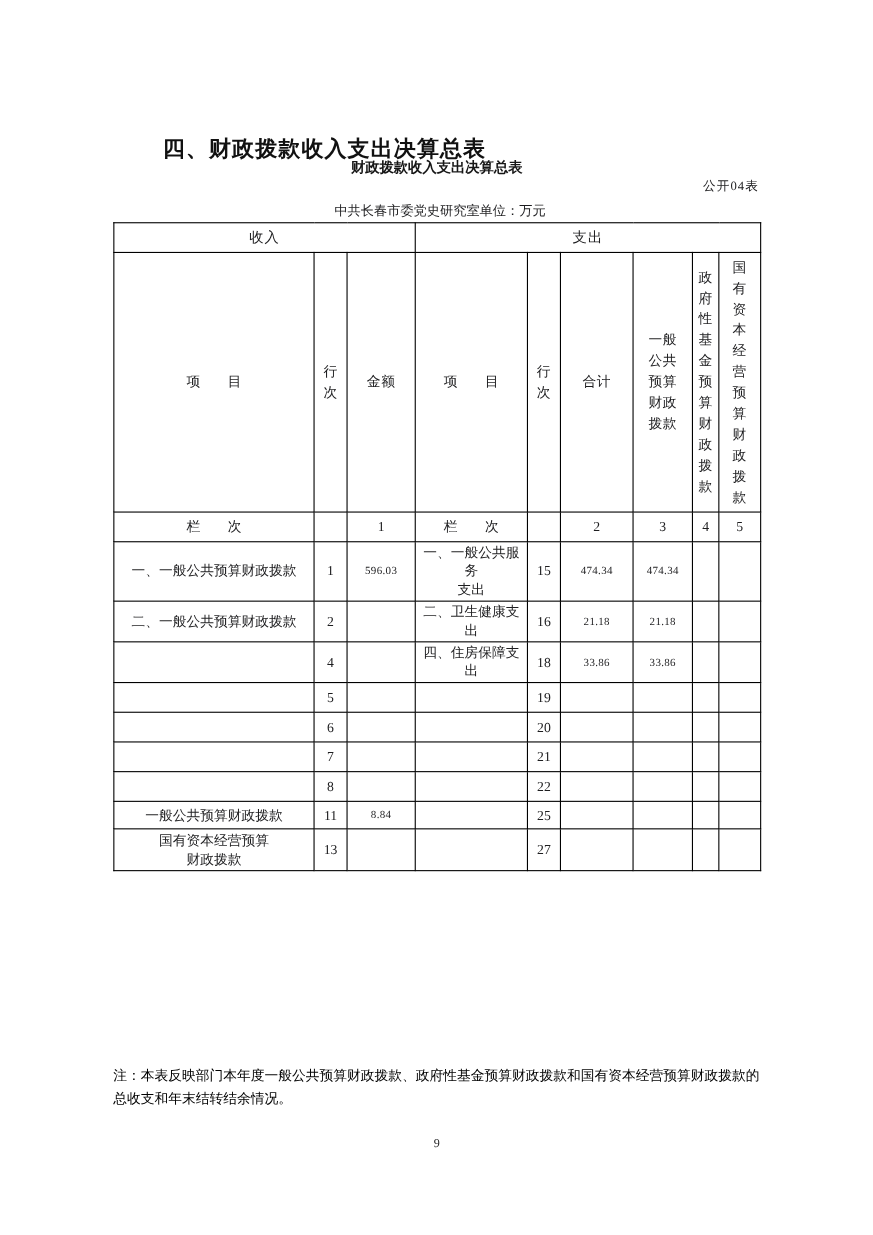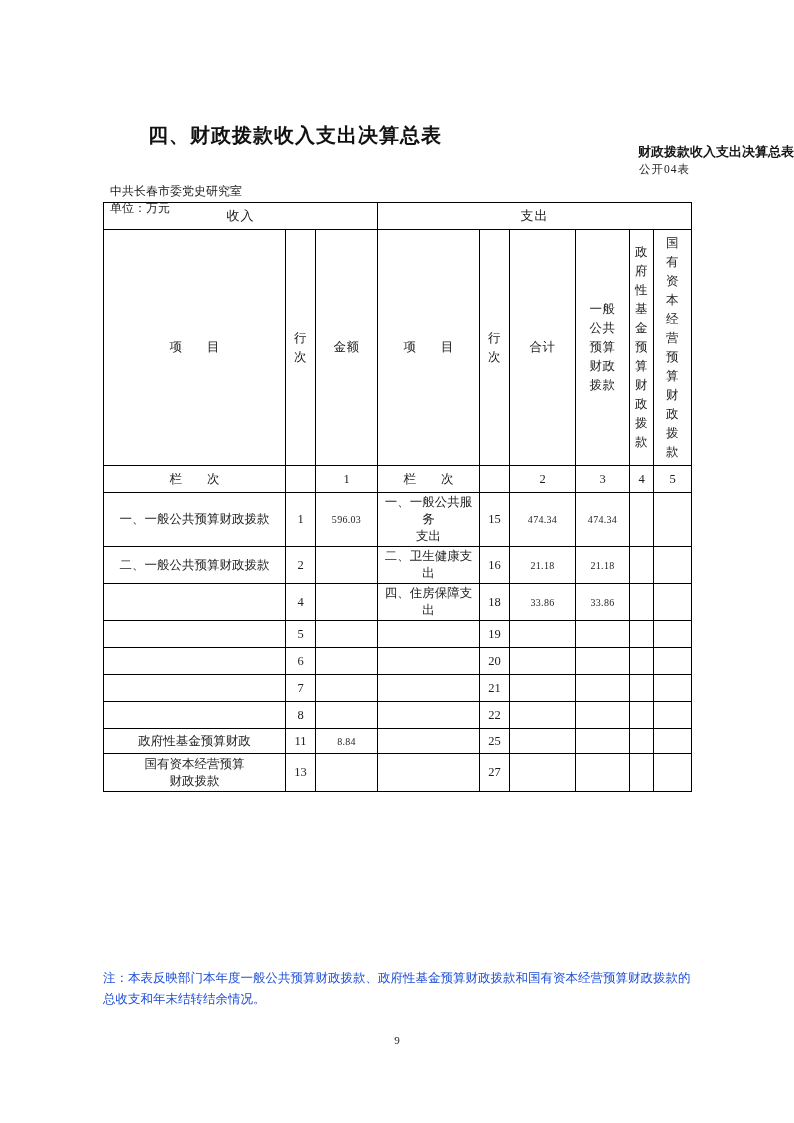--- a/index.html
+++ b/index.html
@@ -21,42 +21,41 @@
     font-size: 20px;
     letter-spacing: 1px;
     color: #111;
     margin-top: 22px;
   }
   .subtitle {
     position: absolute;
     left: 0;
     top: 143px;
     width: 100%;
-    text-align: right;
+    text-align: center;
     font-family: "Liberation Sans", "DejaVu Sans", sans-serif;
     font-weight: bold;
     font-size: 13px;
     color: #161616;
   }
   .doc-code {
     position: absolute;
     right: 104px;
     top: 162px;
     font-size: 11.5px;
     letter-spacing: 1px;
   }
   .meta-row {
     position: absolute;
     left: 110px;
     right: 104px;
     top: 183px;
     display: flex;
     justify-content: center;
     font-size: 12px;
-    flex-direction: column;
   }
   table.fiscal {
     position: absolute;
     left: 103px;
     top: 202px;
     width: 588px;
     border-collapse: collapse;
     table-layout: fixed;
     border: 1.5px solid #000;
   }
@@ -83,21 +82,21 @@
   tbody td.val { font-size: 10px; letter-spacing: 0.3px; }
   .bold { font-weight: bold; }
   .note {
     position: absolute;
     left: 103px;
     top: 968px;
     width: 592px;
     font-size: 12.5px;
     line-height: 21px;
     white-space: pre-line;
-    color: #1d4ed8;
+    color: #000000;
   }
   .page-number {
     position: absolute;
     left: 0;
     top: 1034px;
     width: 100%;
     text-align: center;
     font-size: 11px;
   }
 </style>
@@ -255,21 +254,21 @@
           <td class="num">8</td>
           <td class="val"></td>
           <td class="item"></td>
           <td class="num">22</td>
           <td class="val"></td>
           <td class="val"></td>
           <td class="val"></td>
           <td class="val"></td>
         </tr>
         <tr style="height: 25px;">
-          <td class="item">政府性基金预算财政</td>
+          <td class="item">一般公共预算财政拨款</td>
           <td class="num">11</td>
           <td class="val">8.84</td>
           <td class="item"></td>
           <td class="num">25</td>
           <td class="val"></td>
           <td class="val"></td>
           <td class="val"></td>
           <td class="val"></td>
         </tr>
         <tr style="height: 38px;">

